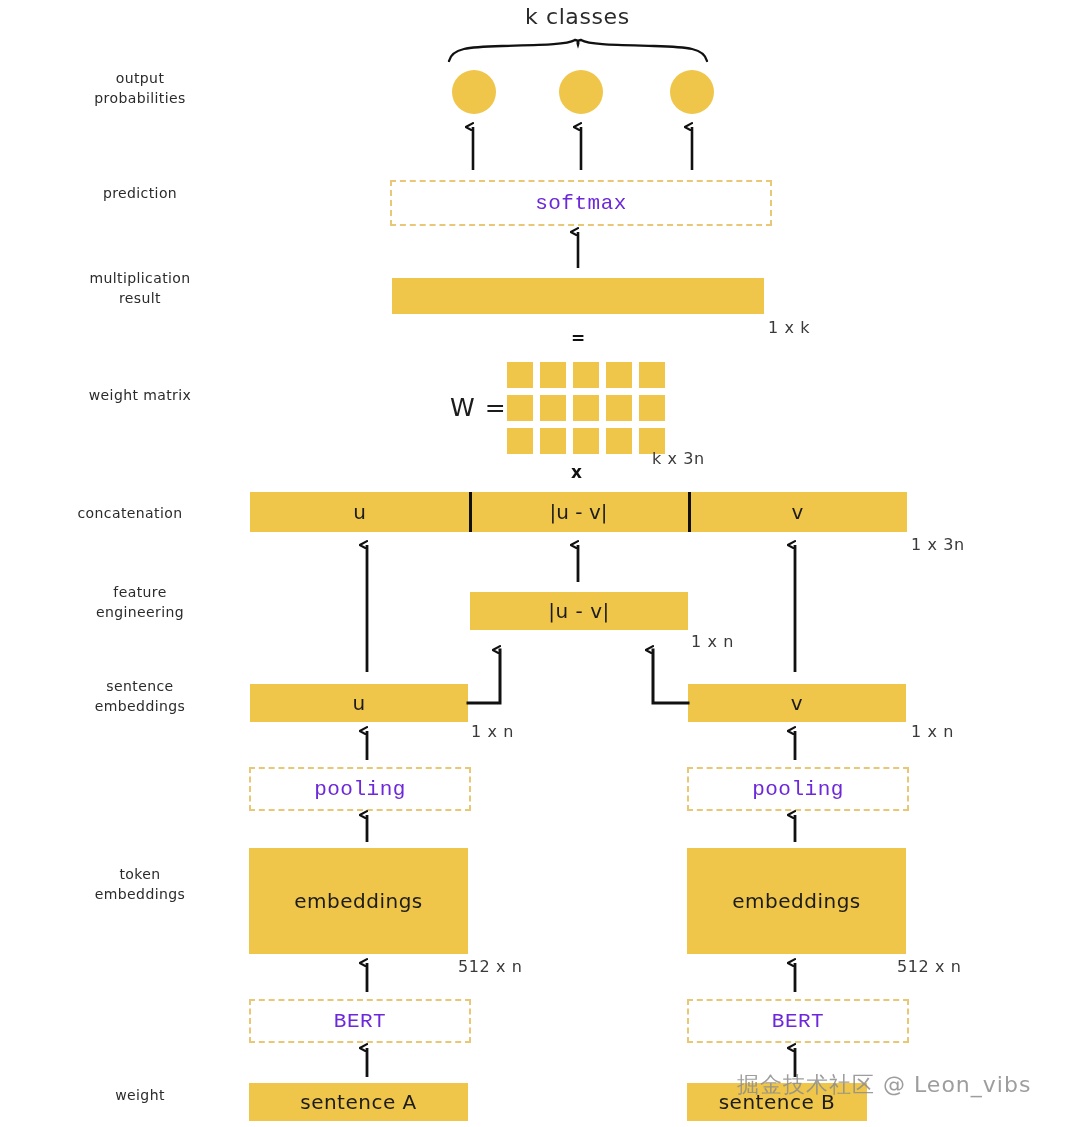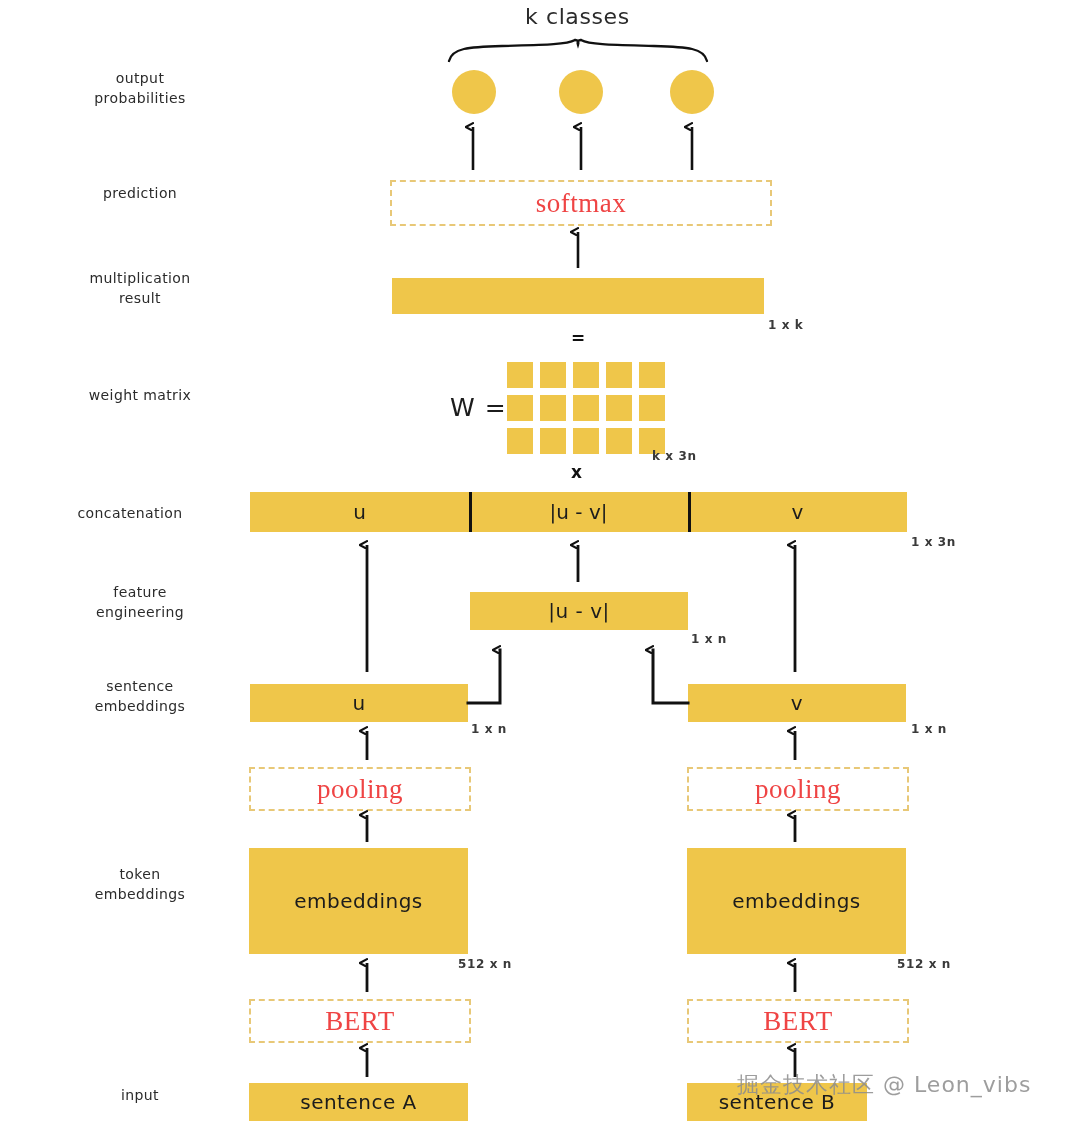--- a/index.html
+++ b/index.html
@@ -46,42 +46,41 @@
   .block.plain { color: transparent; }
 
   
   .dashed-block {
     position: absolute;
     border: 2px dashed #e8c877;
     background: transparent;
     display: flex;
     align-items: center;
     justify-content: center;
-    color: #ef4444;
-    font-size: 27px;
-    font-family: Liberation Serif, serif;
+    color: #6d28d9;
+    font-size: 21px;
+    font-family: Liberation Mono, monospace;
     letter-spacing: 0.5px;
   }
 
   
   .circle {
     position: absolute;
     border-radius: 50%;
     background: #efc64a;
   }
 
   
   .dim {
     position: absolute;
-    font-size: 12px;
+    font-size: 16px;
     color: #3a3a3a;
     font-family: "DejaVu Sans", sans-serif;
     letter-spacing: 0.6px;
     white-space: nowrap;
-    font-weight: bold;
   }
 
   
   .op {
     position: absolute;
     font-size: 17px;
     font-weight: bold;
     color: #111;
     font-family: "DejaVu Sans", sans-serif;
   }
@@ -157,21 +156,21 @@
 
   <div class="stage-label" style="left:40px; top:582px; width:200px;">feature
 engineering</div>
 
   <div class="stage-label" style="left:40px; top:676px; width:200px;">sentence
 embeddings</div>
 
   <div class="stage-label" style="left:40px; top:864px; width:200px;">token
 embeddings</div>
 
-  <div class="stage-label" style="left:40px; top:1085px; width:200px;">input</div>
+  <div class="stage-label" style="left:40px; top:1085px; width:200px;">weight</div>
 
   <div class="top-title" style="left:525px; top:4px;">k classes</div>
 
   <div class="circle" style="left:452px; top:70px; width:44px; height:44px;"></div>
   <div class="circle" style="left:559px; top:70px; width:44px; height:44px;"></div>
   <div class="circle" style="left:670px; top:70px; width:44px; height:44px;"></div>
 
   <div class="dashed-block" style="left:390px; top:180px; width:378px; height:42px;">softmax</div>
 
   <div class="block plain" style="left:392px; top:278px; width:372px; height:36px;"></div>

